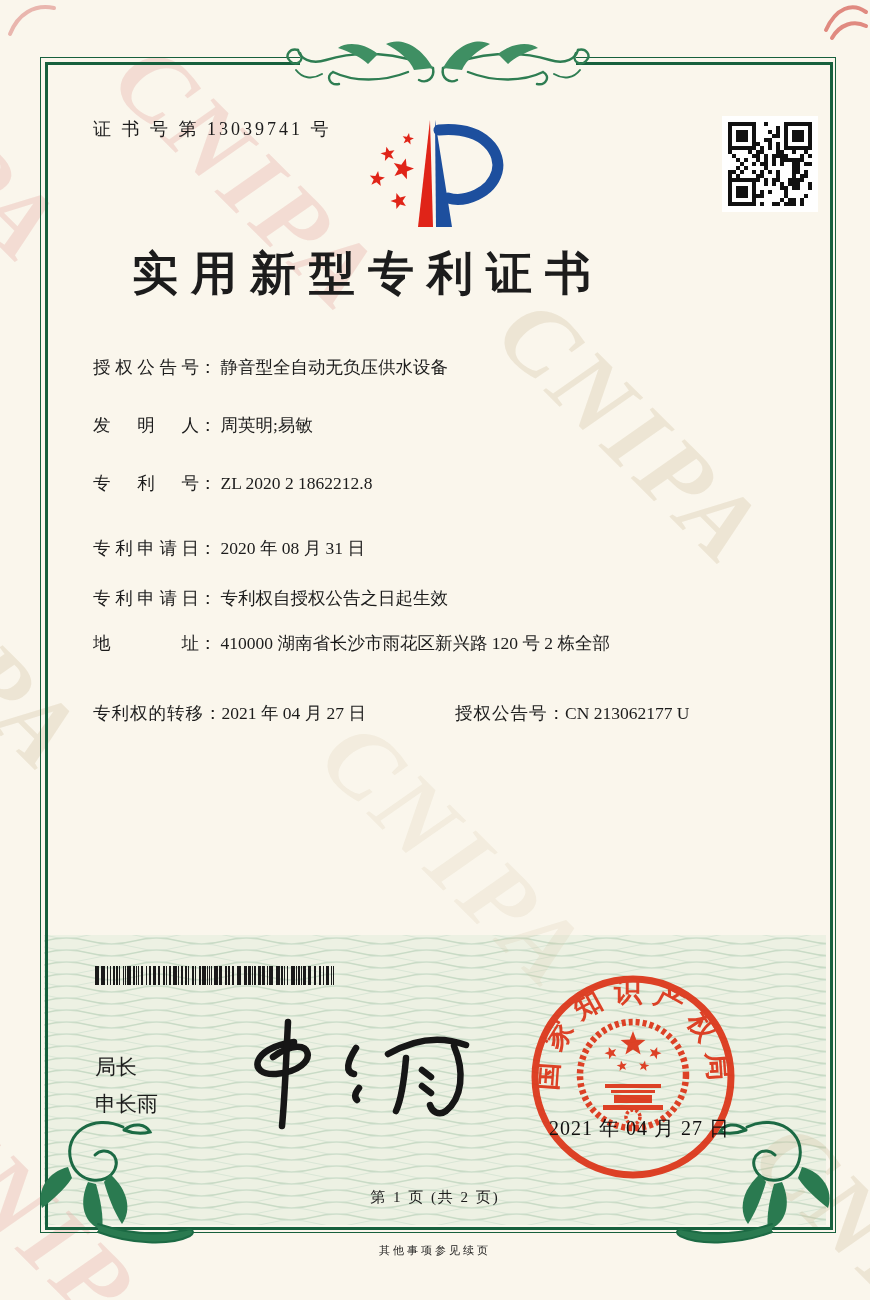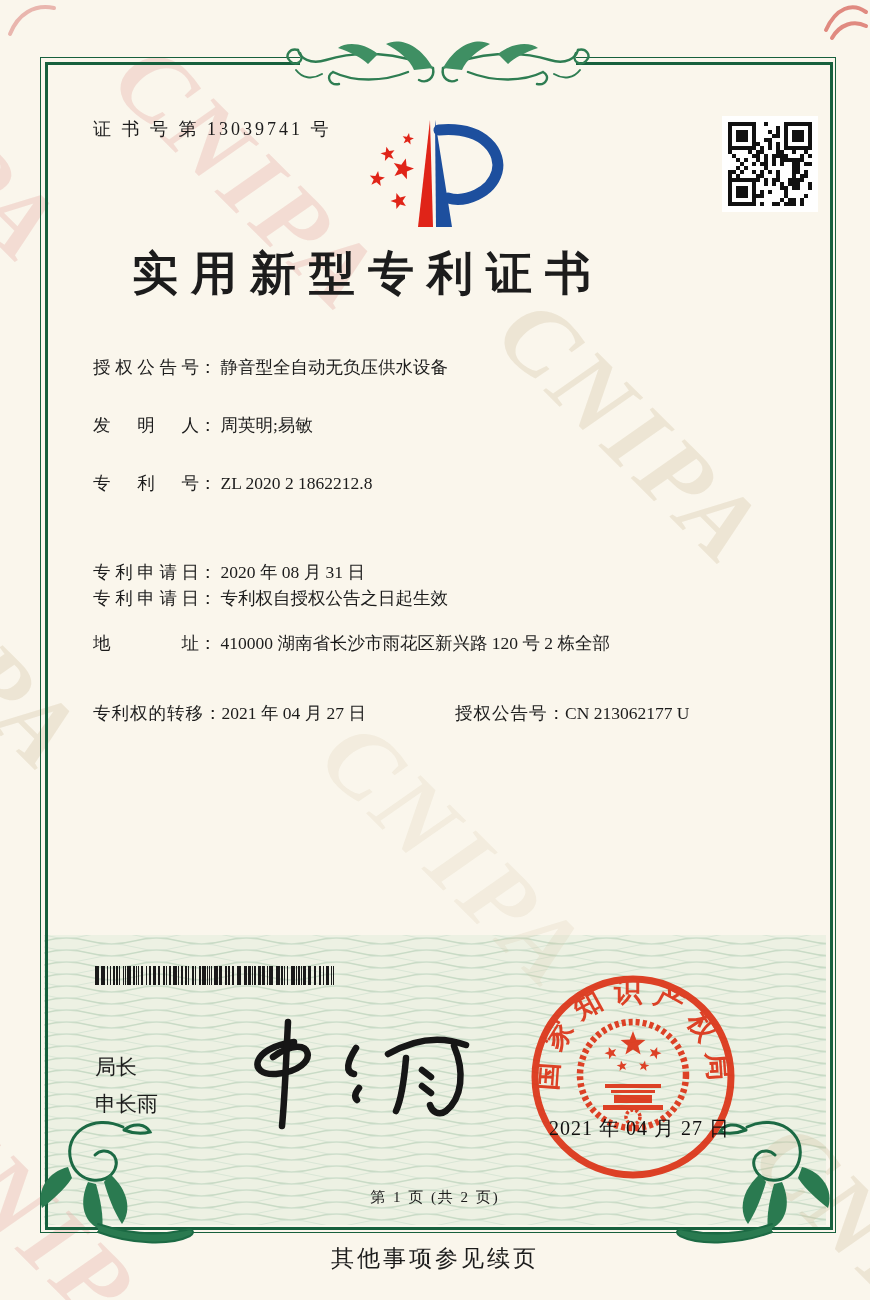--- a/index.html
+++ b/index.html
@@ -33,21 +33,21 @@
   #paras{left:93px;top:744px;width:712px;font-size:18.5px;line-height:33px;text-align:justify;z-index:4;}
   #paras p{margin:0;text-indent:2em;}
   #barcode{left:95px;top:966px;height:19px;display:flex;align-items:stretch;z-index:4;}
   #barcode i{display:block;background:#1a1a1a;}
   #signer-title{left:95px;top:1053px;font-size:21px;font-family:"Liberation Sans","DejaVu Sans",sans-serif;z-index:4;}
   #signer-name{left:95px;top:1090px;font-size:21px;font-family:"Liberation Sans","DejaVu Sans",sans-serif;z-index:4;}
   #signature{left:228px;top:1012px;z-index:4;}
   #seal{left:526px;top:970px;z-index:5;opacity:.93;}
   #seal-date{left:549px;top:1115px;font-size:20px;letter-spacing:1px;color:#101010;z-index:6;white-space:nowrap;}
   #page-note{left:0;top:1188px;width:870px;text-align:center;font-size:15px;letter-spacing:2px;z-index:4;}
-  #footer-note{left:0;top:1243px;width:870px;text-align:center;font-size:23px;letter-spacing:3px;z-index:4;}
+  #footer-note{left:0;top:1243px;width:870px;text-align:center;font-size:11px;letter-spacing:3px;z-index:4;}
   .orn{z-index:4;pointer-events:none;}
 </style>
 </head>
 <body>
 
 <div class="wm pink" style="left:-70px;top:130px;">CNIPA</div>
 <div class="wm pink" style="left:248px;top:178px;">CNIPA</div>
 <div class="wm beige" style="left:632px;top:432px;">CNIPA</div>
 <div class="wm beige" style="left:-50px;top:638px;">CNIPA</div>
 <div class="wm beige" style="left:455px;top:855px;opacity:.6;">CNIPA</div>
@@ -571,21 +571,21 @@
 
 <div class="frow" style="top:355px">
   <span class="flabel">授权公告号</span><span class="fcolon">：</span><span>静音型全自动无负压供水设备</span>
 </div>
 <div class="frow" style="top:413px">
   <span class="flabel">发明人</span><span class="fcolon">：</span><span>周英明;易敏</span>
 </div>
 <div class="frow" style="top:471px">
   <span class="flabel">专利号</span><span class="fcolon">：</span><span>ZL 2020 2 1862212.8</span>
 </div>
-<div class="frow" style="top:560px">
+<div class="frow" style="top:536px">
   <span class="flabel">专利申请日</span><span class="fcolon">：</span><span>2020 年 08 月 31 日</span>
 </div>
 <div class="frow" style="top:586px">
   <span class="flabel">专利申请日</span><span class="fcolon">：</span><span>专利权自授权公告之日起生效</span>
 </div>
 <div class="frow" style="top:631px">
   <span class="flabel">地址</span><span class="fcolon">：</span><span>410000 湖南省长沙市雨花区新兴路 120 号 2 栋全部</span>
 </div>
 
 <div class="frow" style="top:701px;width:712px">

